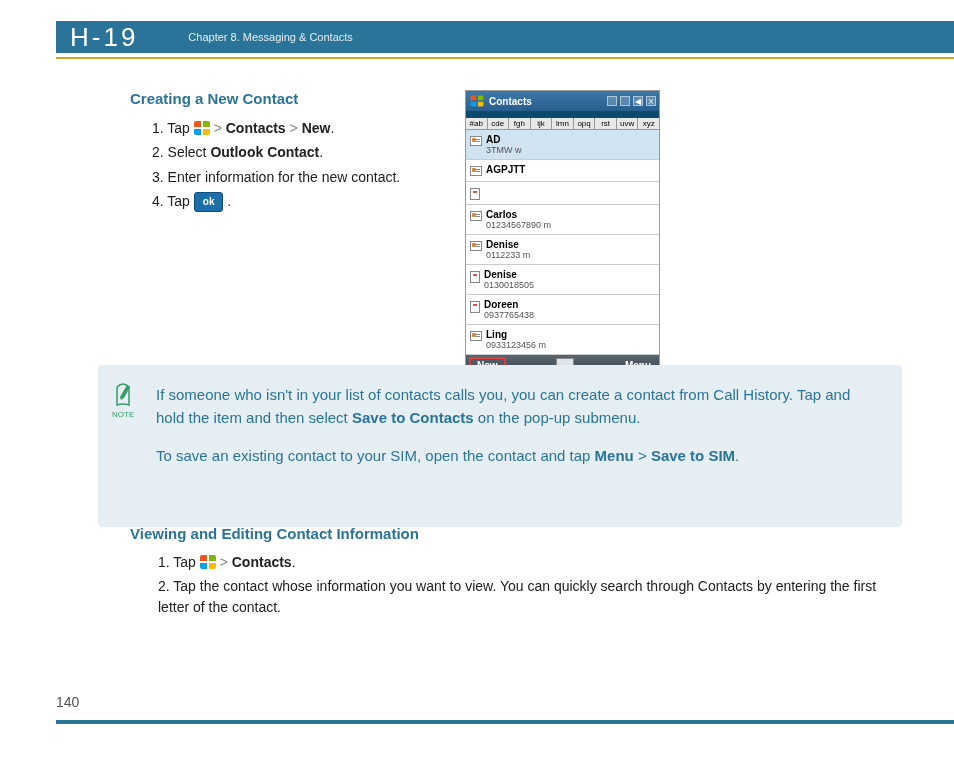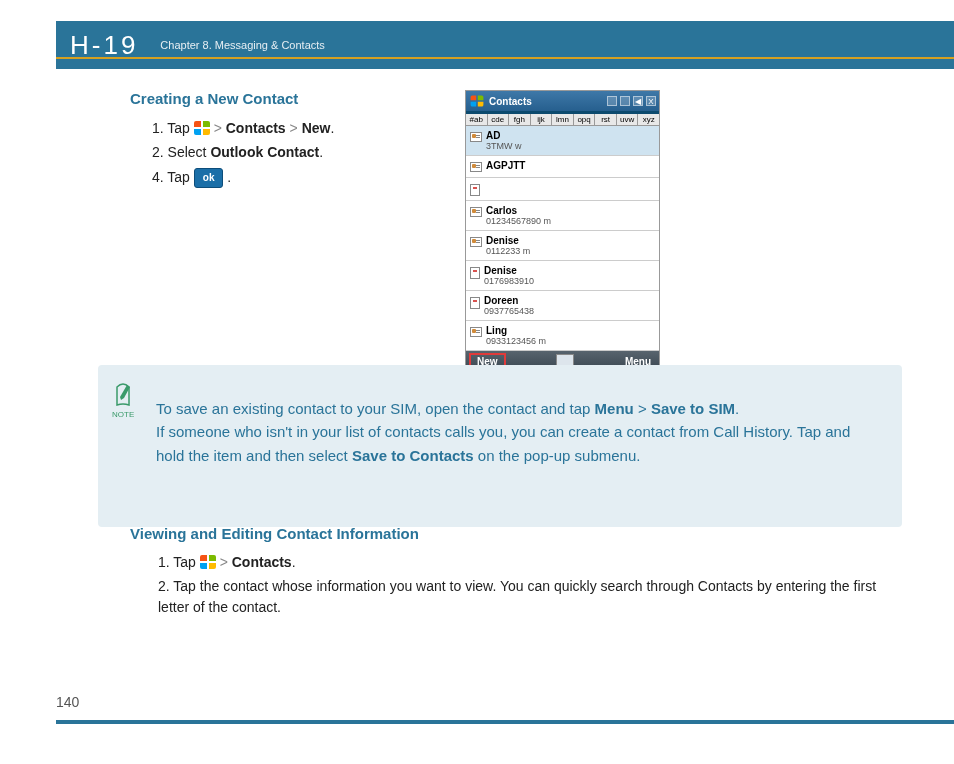--- a/index.html
+++ b/index.html
@@ -9,37 +9,37 @@
     background: #fff;
     font-family: "Segoe UI", Arial, sans-serif;
     position: relative;
     overflow: hidden;
   }
   .header-bar {
     position: absolute;
     top: 21px;
     left: 56px;
     right: 0;
-    height: 48px;
+    height: 32px;
     background: #2a7499;
     display: flex;
     align-items: center;
   }
   .logo {
     font-size: 26px;
     letter-spacing: 3px;
     color: #fff;
     font-weight: 300;
     padding-left: 14px;
     font-family: Arial, sans-serif;
   }
   .chapter {
     font-size: 11px;
     color: #e6eef3;
-    margin-left: 22px;
+    margin-left: 50px;
   }
   .accent-line {
     position: absolute;
     top: 57px;
     left: 56px;
     right: 0;
     height: 2px;
     background: #d6a020;
   }
   .content {
@@ -116,21 +116,21 @@
   .search-box {
     margin:3px;
     border:1px solid #666;
     padding:2px 4px;
     color:#666;
     font-size:10px;
     background:#fff;
   }
   .alpha-row {
     display:flex;
-    border-top:3px solid #0c4a6e;
+    border-top:7px solid #0c4a6e;
     border-bottom:1px solid #999;
     background:#e8e8e8;
     justify-content:center;
   }
   .alpha-row div {
     flex:1;
     text-align:center;
     font-size:8px;
     border-right:1px solid #999;
     padding:1px 0;
@@ -258,20 +258,21 @@
       <span>1. Tap </span>
       <span class="win-icon"><span class="wi-r"></span><span class="wi-g"></span><span class="wi-b"></span><span class="wi-y"></span></span>
       <span class="gt"> &gt; </span>
       <b>Contacts</b>
       <span class="gt"> &gt; </span>
       <b>New</b><span>.</span>
     </li>
     <li>
       <span>2. Select </span><b>Outlook Contact</b><span>.</span>
     </li>
+    <li>3. Enter information for the new contact.</li>
     <li>
       <span>4. Tap </span>
       <span class="ok-btn">ok</span>
       <span> .</span>
     </li>
   </ol>
 </div>
 
 <div class="device">
   <div class="title-bar">
@@ -328,21 +329,21 @@
         <div class="card-icon"></div>
         <div class="contact-info">
           <div class="contact-name">Denise</div>
           <div class="contact-num">0112233  m</div>
         </div>
       </div>
       <div class="contact-row">
         <div class="sim-icon"></div>
         <div class="contact-info">
           <div class="contact-name">Denise</div>
-          <div class="contact-num">0176983910</div>
+          <div class="contact-num">0130018505</div>
         </div>
       </div>
       <div class="contact-row">
         <div class="sim-icon"></div>
         <div class="contact-info">
           <div class="contact-name">Doreen</div>
           <div class="contact-num">0937765438</div>
         </div>
       </div>
       <div class="contact-row">
@@ -363,25 +364,25 @@
 <div class="note-box">
   <div class="note-icon">
     <div class="note-pencil">
       <svg viewBox="0 0 20 24" width="20" height="24">
         <path d="M4 22 L4 4 Q10 -2 16 4 L16 22 Q10 20 4 22 Z" fill="none" stroke="#3a9a6a" stroke-width="1.5"></path>
         <path d="M14 2 L7 14 L8 17 L11 15 L17 4 Z" fill="#3a9a6a"></path>
       </svg>
     </div>
     <span>NOTE</span>
   </div>
+  <p>
+    <span>If someone who isn't in your list of contacts calls you, you can create a contact from Call History. Tap and hold the item and then select </span><b>Save to Contacts</b><span> on the pop-up submenu.</span>
+  </p>
   <p style="margin-top:14px">
     <span>To save an existing contact to your SIM, open the contact and tap </span><b>Menu</b><span> &gt; </span><b>Save to SIM</b><span>.</span>
-  </p>
-  <p>
-    <span>If someone who isn't in your list of contacts calls you, you can create a contact from Call History. Tap and hold the item and then select </span><b>Save to Contacts</b><span> on the pop-up submenu.</span>
   </p>
 </div>
 
 <div class="section2">
   <div class="section-heading">Viewing and Editing Contact Information</div>
   <ol class="body">
     <li>
       <span>1. Tap </span>
       <span class="win-icon"><span class="wi-r"></span><span class="wi-g"></span><span class="wi-b"></span><span class="wi-y"></span></span>
       <span class="gt"> &gt; </span>

